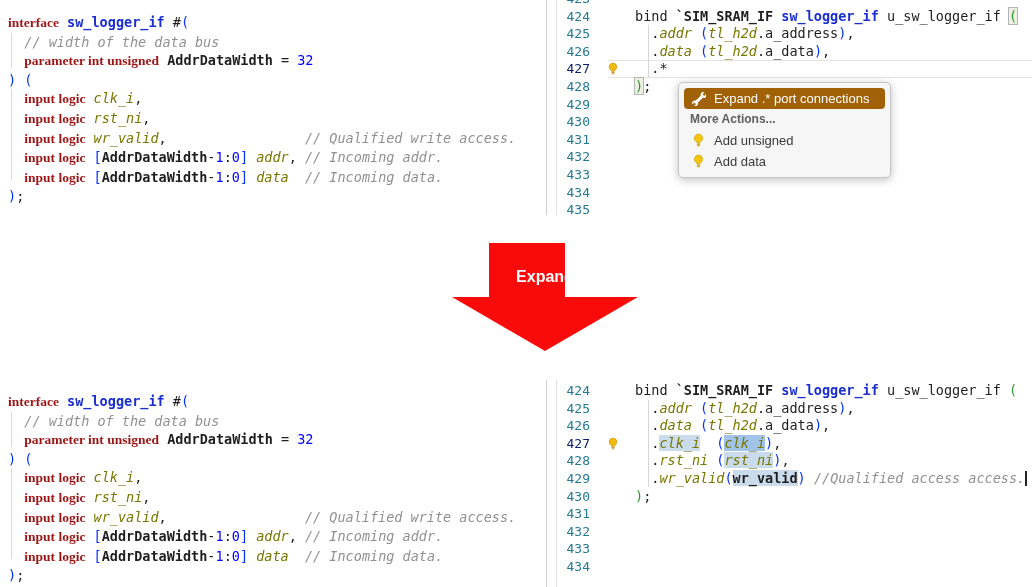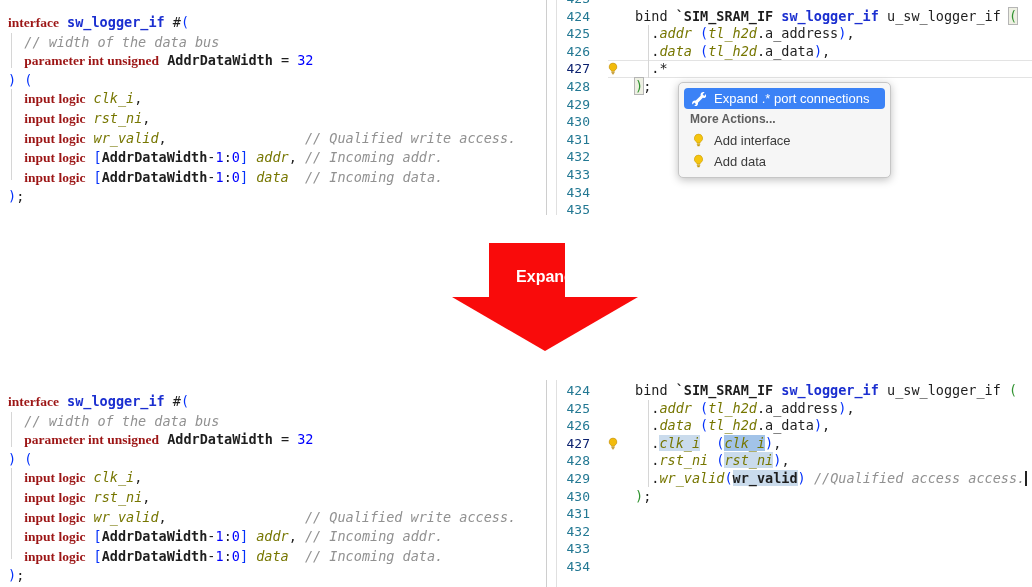--- a/index.html
+++ b/index.html
@@ -48,21 +48,21 @@
   .curline{position:absolute;left:608px;width:424px;height:16px;
            border-top:1px solid #e3e3e3;border-bottom:1px solid #e3e3e3;}
 
   
   #bulb-menu{position:absolute;left:678px;top:82px;width:213px;background:#f6f6f6;
              border:1px solid #c6c6c6;border-radius:5px;box-shadow:0 2px 8px rgba(0,0,0,.25);
              font-family:"Liberation Sans",sans-serif;padding:5px 5px;z-index:5;box-sizing:border-box;}
   .menu-header{font-size:12px;font-weight:bold;color:#5f5f5f;padding:3px 6px 4px 6px;}
   .menu-item{display:flex;align-items:center;gap:8px;font-size:13px;color:#3b3b3b;
              padding:3px 7px;border-radius:4px;cursor:pointer;}
-  .menu-item.selected{background:#3b82f6;color:#ffffff;}
+  .menu-item.selected{background:#a16207;color:#ffffff;}
   .mi-icon{width:15px;height:15px;flex:0 0 auto;display:inline-flex;}
 
   
   #arrow{position:absolute;left:0;top:0;width:1032px;height:0;}
   #arrow-shaft{position:absolute;left:489px;top:243px;width:76px;height:55px;background:#f90b0b;}
   #arrow-head{position:absolute;left:452px;top:297px;width:0;height:0;
               border-left:93px solid transparent;border-right:93px solid transparent;
               border-top:54px solid #f90b0b;}
   #arrow-label{position:absolute;left:452px;top:268px;width:186px;text-align:center;
                font:bold 16px "Liberation Sans",sans-serif;color:#ffffff;}
@@ -177,21 +177,21 @@
       </div>
       <div class="menu-header">More Actions...</div>
       <div class="menu-item">
         <span class="mi-icon">
           <svg viewBox="0 0 16 16" width="15" height="15">
               <path fill="#f5c50e" stroke="#c79a06" stroke-width="0.6" d="M8 1.2a4.4 4.4 0 0 0-2.4 8.1c.4.3.7.8.7 1.3h3.4c0-.5.3-1 .7-1.3A4.4 4.4 0 0 0 8 1.2z"></path>
               <rect x="6.1" y="11.2" width="3.8" height="1.2" rx="0.5" fill="#c79a06"></rect>
               <rect x="6.6" y="12.9" width="2.8" height="1.1" rx="0.5" fill="#c79a06"></rect>
             </svg>
         </span>
-        <span>Add interface</span>
+        <span>Add unsigned</span>
       </div>
       <div class="menu-item">
         <span class="mi-icon">
           <svg viewBox="0 0 16 16" width="15" height="15">
               <path fill="#f5c50e" stroke="#c79a06" stroke-width="0.6" d="M8 1.2a4.4 4.4 0 0 0-2.4 8.1c.4.3.7.8.7 1.3h3.4c0-.5.3-1 .7-1.3A4.4 4.4 0 0 0 8 1.2z"></path>
               <rect x="6.1" y="11.2" width="3.8" height="1.2" rx="0.5" fill="#c79a06"></rect>
               <rect x="6.6" y="12.9" width="2.8" height="1.1" rx="0.5" fill="#c79a06"></rect>
             </svg>
         </span>
         <span>Add data</span>

